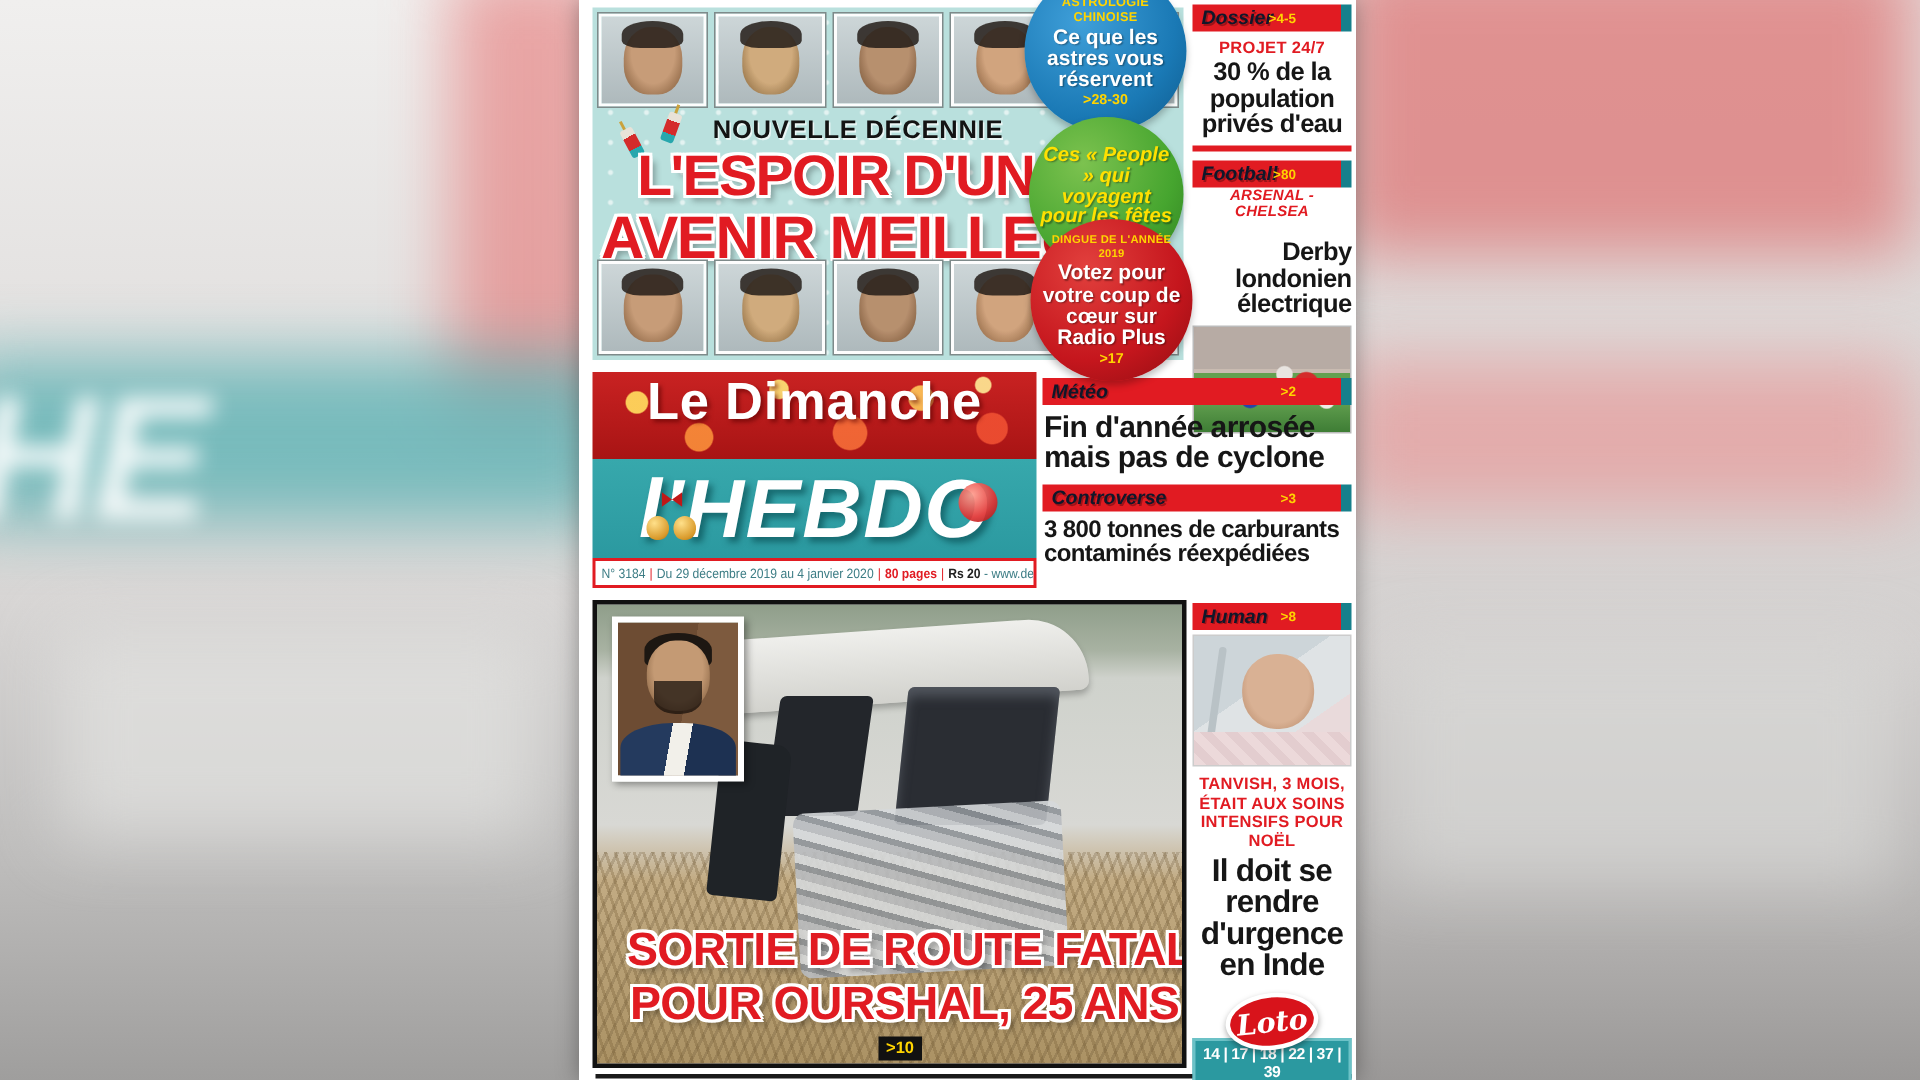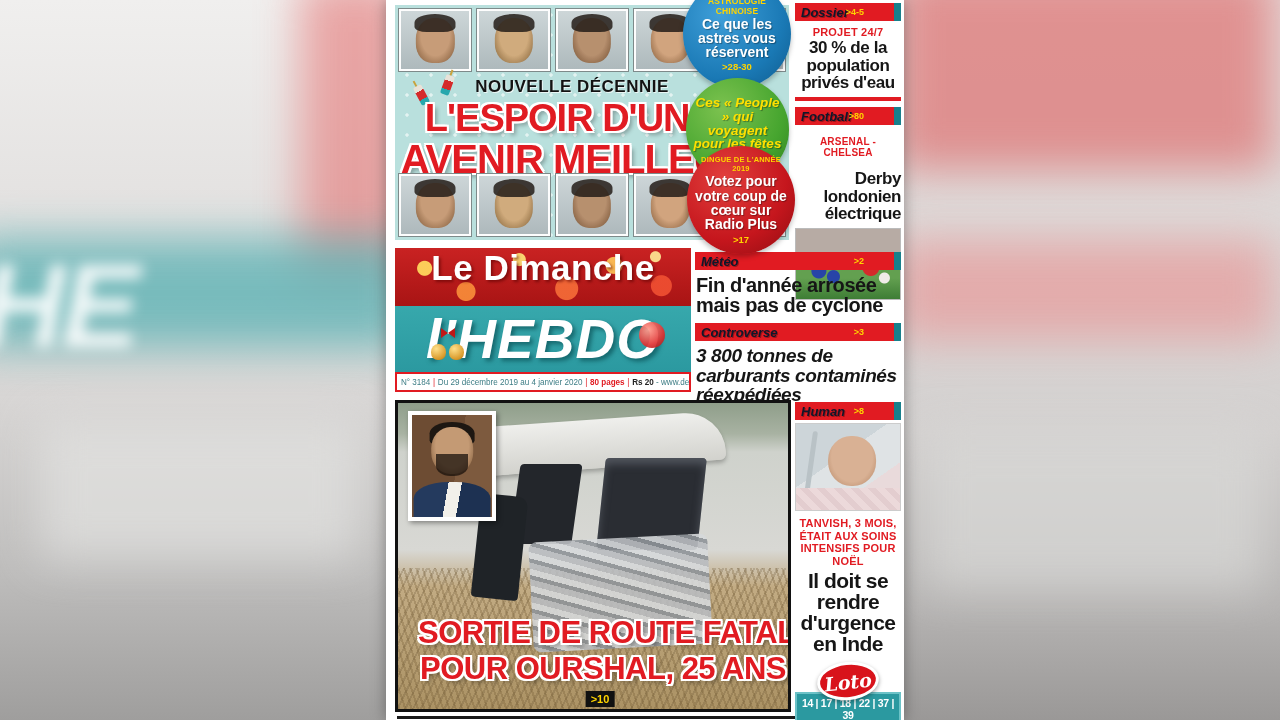--- a/index.html
+++ b/index.html
@@ -124,21 +124,21 @@
   #dateline { height:20px; border:2px solid #e11b22; background:#fff; display:flex; align-items:center;
     padding-left:4px; overflow:hidden; }
   #dateline .inner { white-space:nowrap; font-size:9px; color:#3d7d85; transform:scaleX(.9);
     transform-origin:left center; letter-spacing:0; }
   #dateline b { color:#222; } #dateline .red { color:#e11b22; font-weight:bold; }
   #dateline .sep { margin:0 3px; color:#e11b22; }
 
   
   #col-mid-right { position:absolute; left:309px; top:250px; width:206px; }
   #meteo-head { font-size:20px; line-height:1.0; margin:5px 0 8px 1px; }
-  #controverse-head { font-size:19px; line-height:1.03; margin:5px 0 0 1px;font-style:italic; }
+  #controverse-head { font-size:16px; line-height:1.03; margin:5px 0 0 1px; }
   #col-mid-right .sec-banner { margin-top:2px; }
 
   
   #main-story { position:absolute; left:9px; top:400px; width:396px; height:312px;
     border:3px solid #111; overflow:hidden;
     background:linear-gradient(180deg,#8f9e8a 0%, #a8b2a2 10%, #cfd2cc 16%, #d8d8d4 48%, #c2ab83 60%, #ab9264 100%); }
   #main-story .grass { position:absolute; left:0; right:0; bottom:0; height:46%;
     background:repeating-linear-gradient(72deg, rgba(110,85,45,.28) 0 2px, transparent 2px 6px),
                repeating-linear-gradient(-64deg, rgba(90,70,40,.22) 0 2px, transparent 2px 7px); }
   .car-roof { position:absolute; left:6%; top:6%; width:78%; height:16%; background:
@@ -255,21 +255,21 @@
         <span class="lbl">Dossier</span>
         <span class="ref">&gt;4-5</span>
       </div>
       <div class="kicker-red" style="margin-top:5px;">PROJET 24/7</div>
       <div class="head-black" id="dossier-head">30 % de la population privés d'eau</div>
       <div class="red-rule"></div>
       <div class="sec-banner">
         <span class="lbl">Football</span>
         <span class="ref">&gt;80</span>
       </div>
-      <div class="kicker-red" style="margin-top:11px; font-size:10px;">ARSENAL - CHELSEA</div>
+      <div class="kicker-red" style="margin-top:0; font-size:10px;font-style:italic;">ARSENAL - CHELSEA</div>
       <div class="head-black" id="football-head">Derby londonien électrique</div>
       <div id="football-photo"></div>
     </div>
 
     <div id="masthead">
       <div id="masthead-top">
         <div class="t">Le Dimanche</div>
       </div>
       <div id="masthead-band">
         <div class="t">l'HEBDO</div>

